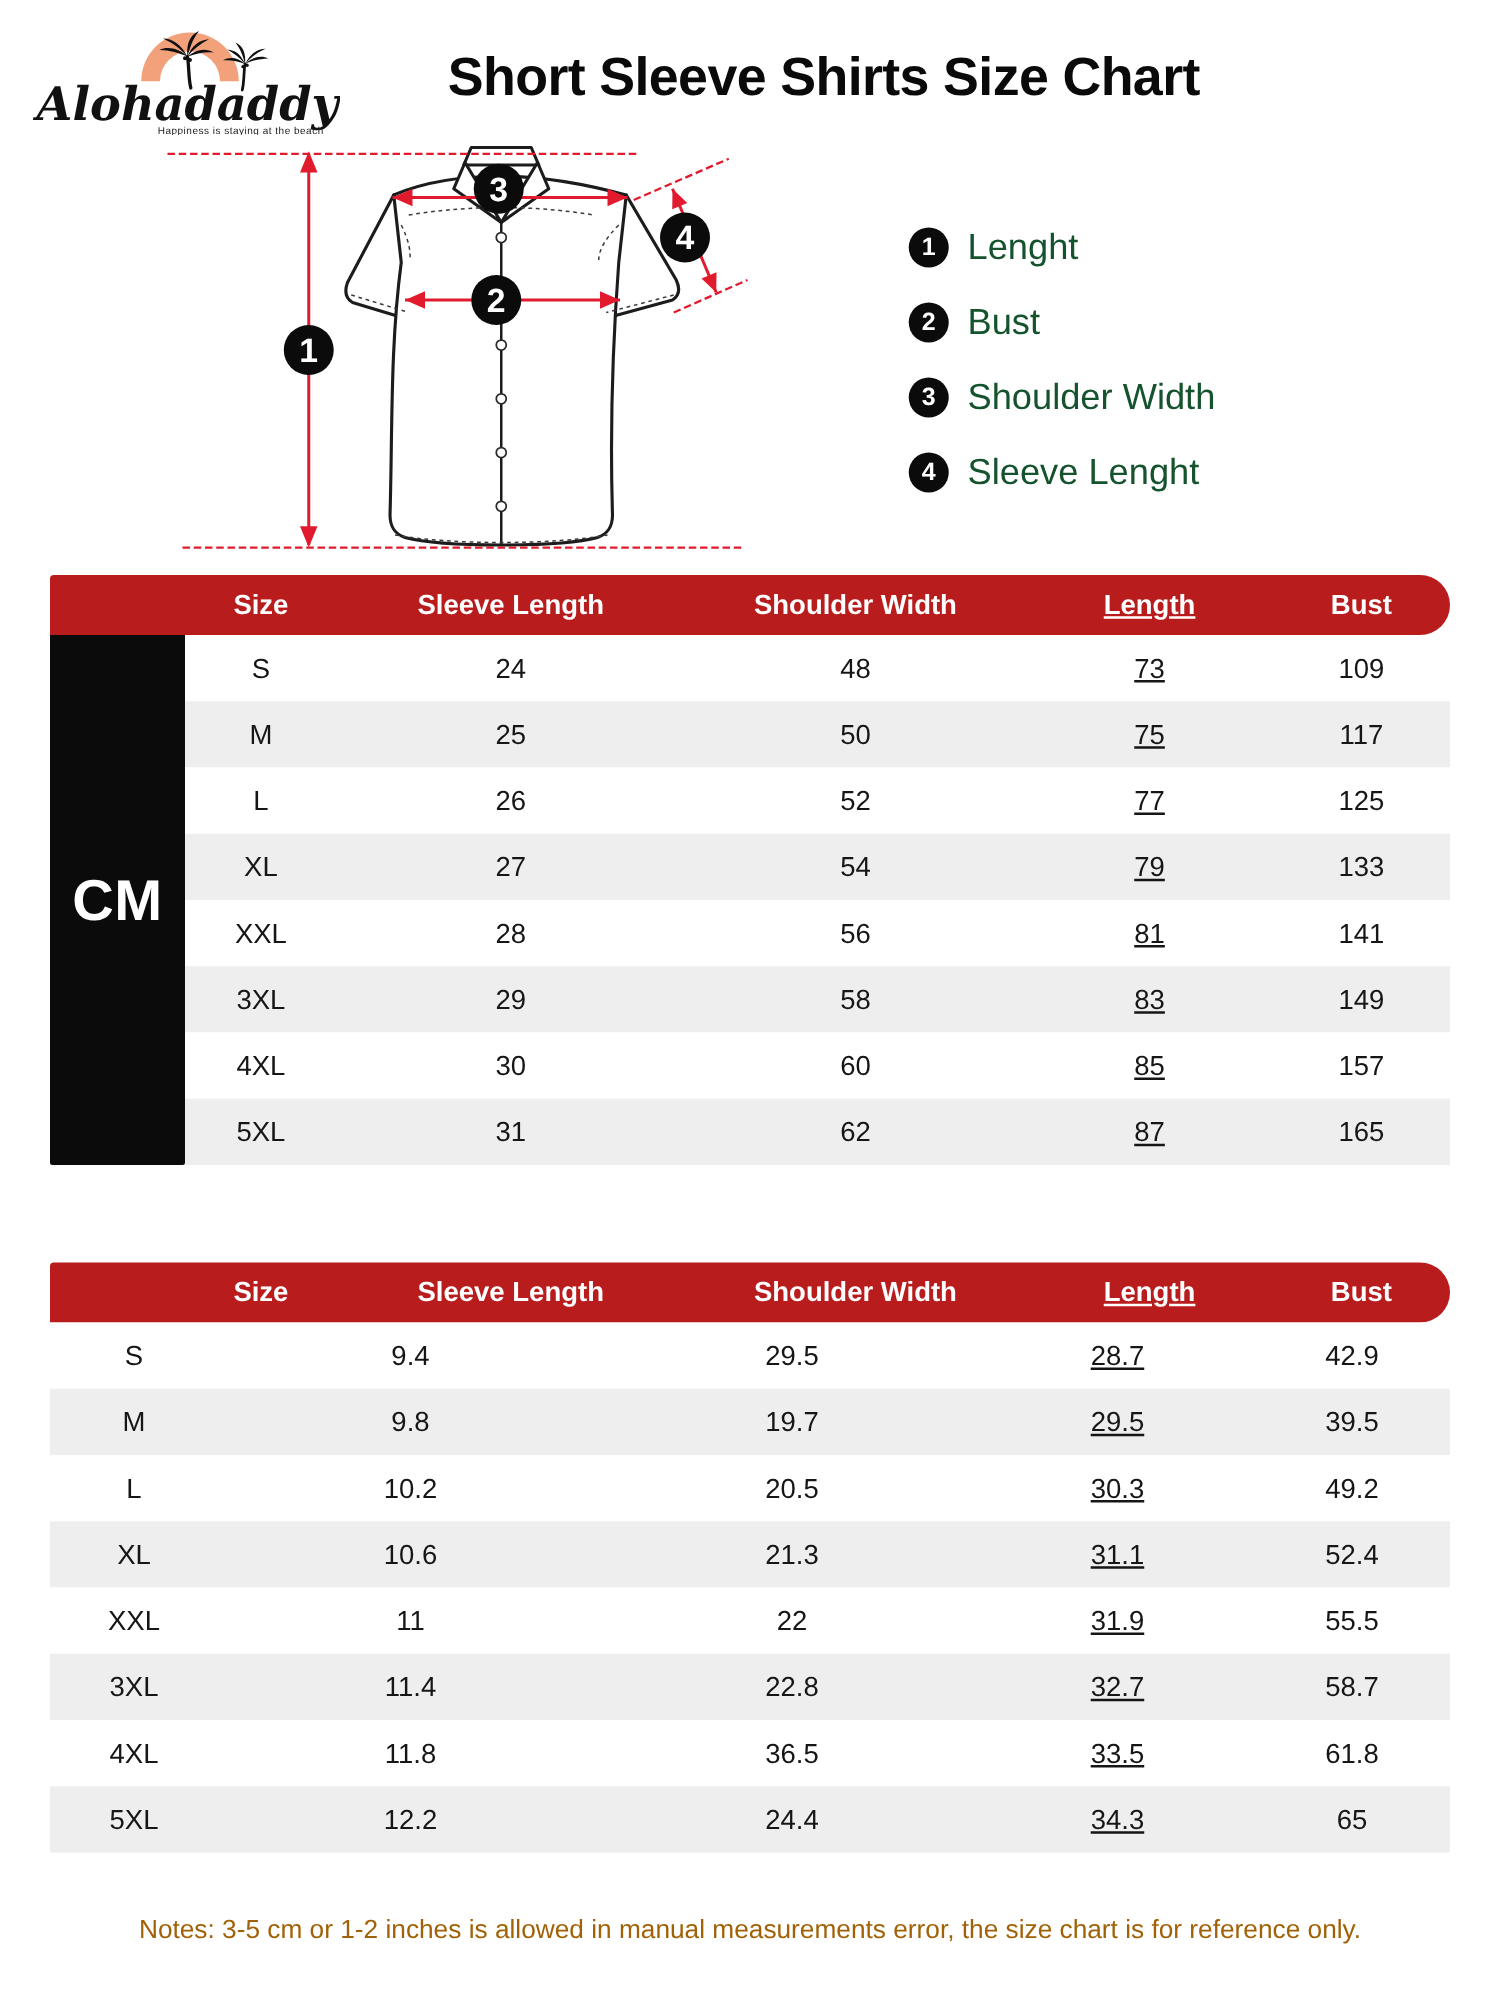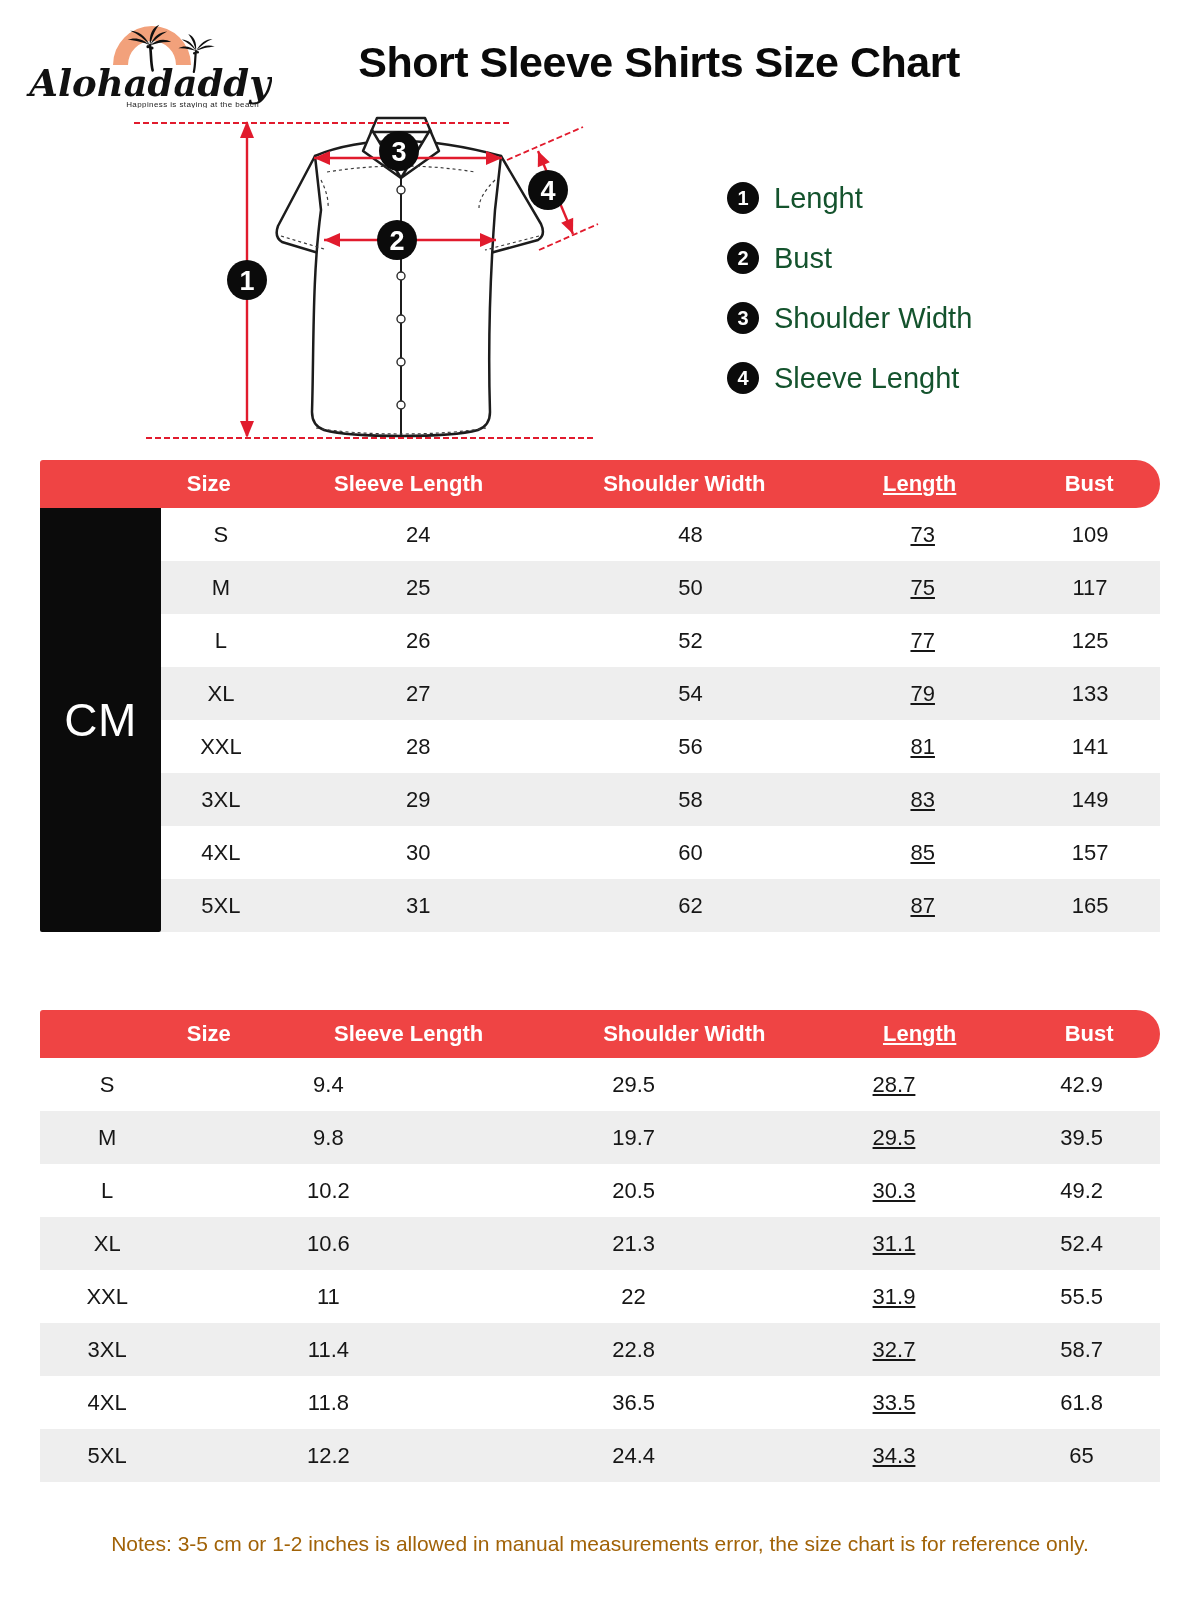--- a/index.html
+++ b/index.html
@@ -22,27 +22,27 @@
     width:32px;height:32px;border-radius:50%;background:#0b0b0b;color:#fff;
     display:flex;align-items:center;justify-content:center;
     font-size:20px;font-weight:bold;flex:0 0 32px;
   }
   .llabel{margin-left:15px;font-size:29px;color:#14532d;white-space:nowrap;}
   
   .stable{position:absolute;left:40px;width:1120px;}
   .stable.cm{top:460px;}
   .stable.inch{top:1010px;}
   .thead{
-    height:48px;background:#ef4444;border-radius:3px 24px 24px 0;
+    height:48px;background:#b91c1c;border-radius:3px 24px 24px 0;
     display:flex;align-items:center;padding-left:108px;box-sizing:border-box;
   }
   .hcell{color:#fff;font-weight:bold;font-size:22px;text-align:center;}
   .tbody{display:flex;}
   .tside{
-    width:121px;background:#0b0b0b;color:#fff;font-weight:normal;font-size:46px;
+    width:108px;background:#0b0b0b;color:#fff;font-weight:bold;font-size:46px;
     display:flex;align-items:center;justify-content:center;letter-spacing:0.5px;
     border-radius:0 0 2px 2px;
   }
   .stable.inch .tside{font-size:37px;}
   .trows{flex:1;}
   .trow{display:flex;height:53px;align-items:center;background:#fff;}
   .trow.alt{background:#eeeeee;}
   .cell{font-size:22px;color:#161616;text-align:center;}
   .c0{width:12%;}.c1{width:27.5%;}.c2{width:27%;}.c3{width:19.5%;text-decoration:underline;}.c4{width:14%;}
   

